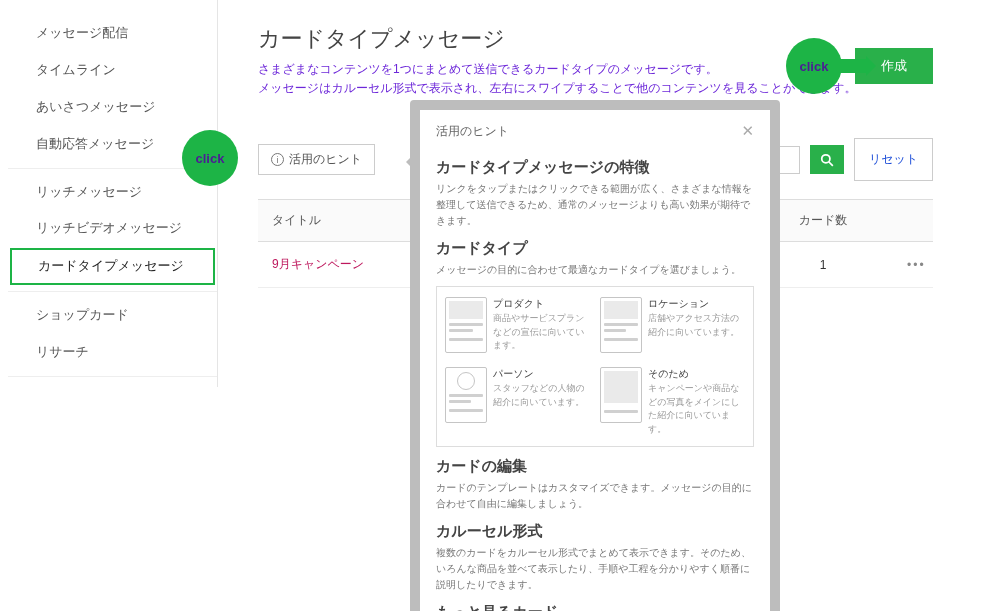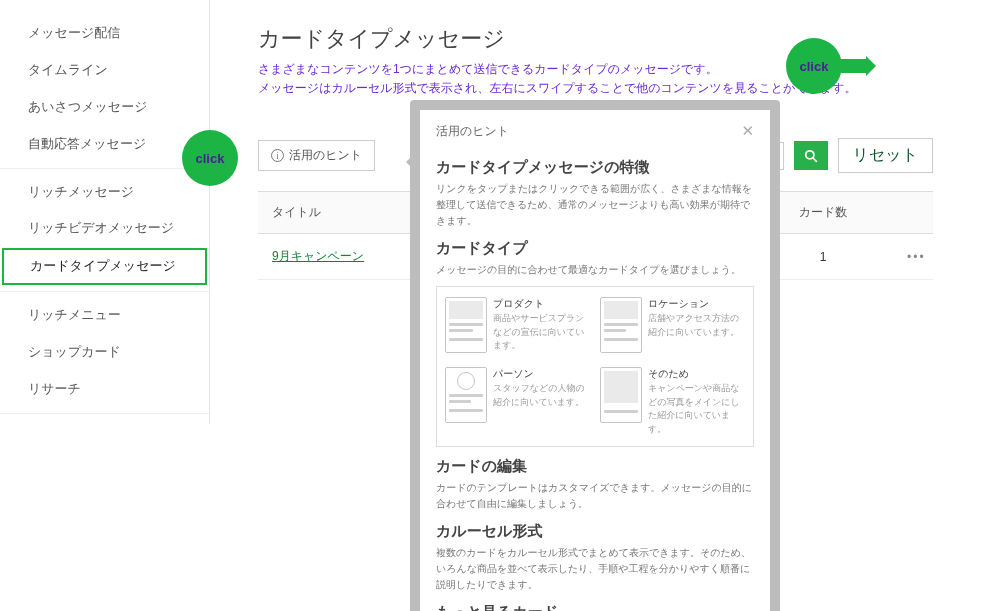--- a/index.html
+++ b/index.html
@@ -1,48 +1,48 @@
 <!DOCTYPE html>
 <html><head>
 <meta charset="utf-8">
 <style>
 * { margin: 0; padding: 0; box-sizing: border-box; }
 body { font-family: -apple-system, "Helvetica Neue", Arial, "Hiragino Sans", "Meiryo", sans-serif; background: #fff; color: #333; width: 981px; height: 611px; position: relative; overflow: hidden; }
 
-.sidebar { position: absolute; left: 0; top: 0; width: 210px; background: #fff; border-right: 1px solid #e5e5e5; padding-top: 10px; padding-bottom: 10px; }
+.sidebar { position: absolute; left: 8px; top: 0; width: 210px; background: #fff; border-right: 1px solid #e5e5e5; padding-top: 10px; padding-bottom: 10px; }
 .sidebar-group { border-bottom: 1px solid #eee; padding: 5px 0; }
 .sidebar-item { padding: 10px 28px; font-size: 13px; color: #555; cursor: pointer; line-height: 1.3; }
 .sidebar-item.active { border: 2px solid #1db446; color: #222; margin: 1px 2px; padding: 8px 26px; }
 
 .main { position: absolute; left: 210px; right: 0; top: 0; padding: 24px 48px 0 48px; }
 .page-title { font-size: 22px; font-weight: 400; color: #444; margin-bottom: 6px; }
 .page-desc { font-size: 12px; color: #6d28d9; line-height: 1.6; }
 
 .create-btn { position: absolute; right: 48px; top: 48px; padding: 9px 26px; background: #29b04a; color: #fff; font-size: 13px; border: none; cursor: pointer; }
 
 .toolbar { margin-top: 40px; display: flex; align-items: center; gap: 10px; }
 .hint-btn { border: 1px solid #ccc; background: #fff; padding: 6px 12px; font-size: 12px; color: #555; cursor: pointer; display: inline-flex; align-items: center; gap: 5px; }
 .hint-btn .icon { width: 13px; height: 13px; border: 1.2px solid #777; border-radius: 50%; display: inline-flex; align-items: center; justify-content: center; font-size: 9px; color: #777; }
 .spacer { flex: 1; }
 .search-input { border: 1px solid #ccc; padding: 6px 10px; font-size: 12px; width: 220px; color: #333; }
 .search-input::placeholder { color: #bbb; }
 .search-btn { background: #29b04a; border: none; color: #fff; width: 34px; height: 29px; cursor: pointer; display: inline-flex; align-items: center; justify-content: center; }
-.reset-btn { border: 1px solid #ccc; background: #fff; padding: 6px 14px; font-size: 16px; color: #14532d; cursor: pointer; }
+.reset-btn { border: 1px solid #ccc; background: #fff; padding: 12px 14px; font-size: 12px; color: #1d4ed8; cursor: pointer; }
 
 .table { margin-top: 18px; width: 100%; border-top: 1px solid #ddd; }
 .thead { display: flex; border-bottom: 1px solid #ddd; background: #fafafa; }
 .th { padding: 12px 14px; font-size: 12px; color: #555; font-weight: 400; }
 .th-title { flex: 0 0 350px; }
 .th-type { flex: 1; }
 .th-count { width: 140px; text-align: center; }
 .th-menu { width: 40px; }
 .trow { display: flex; border-bottom: 1px solid #eee; align-items: center; }
 .td { padding: 14px; font-size: 12px; color: #333; }
 .td-title { flex: 0 0 350px; }
-.td-title a { color: #15803d; text-decoration: underline; cursor: pointer; }
+.td-title a { color: #be185d; cursor: pointer; }
 .td-type { flex: 1; padding: 14px 14px; }
 .td-count { width: 140px; text-align: center; }
 .td-menu { width: 40px; text-align: center; color: #888; letter-spacing: 2px; cursor: pointer; }
 
 
 .click-bubble { position: absolute; background: #1db446; color: #4c1d95; font-size: 13px; font-weight: 600; border-radius: 50%; width: 56px; height: 56px; display: flex; align-items: center; justify-content: center; z-index: 50; }
 .click-bubble .arm { position: absolute; background: #1db446; height: 14px; }
 .click1 { left: 182px; top: 130px; }
 .click2 { left: 786px; top: 38px; }
 .click2 .arm { left: 48px; top: 21px; width: 32px; height: 14px; }
@@ -74,32 +74,32 @@
     <div class="sidebar-item">タイムライン</div>
     <div class="sidebar-item">あいさつメッセージ</div>
     <div class="sidebar-item">自動応答メッセージ</div>
   </div>
   <div class="sidebar-group">
     <div class="sidebar-item">リッチメッセージ</div>
     <div class="sidebar-item">リッチビデオメッセージ</div>
     <div class="sidebar-item active">カードタイプメッセージ</div>
   </div>
   <div class="sidebar-group">
-    <div class="sidebar-item">リッチメニュー</div>
     <div class="sidebar-item">ショップカード</div>
     <div class="sidebar-item">リサーチ</div>
   </div>
 </div>
 
 <div class="main">
   <h1 class="page-title">カードタイプメッセージ</h1>
   <div class="page-desc">
     <span>さまざまなコンテンツを1つにまとめて送信できるカードタイプのメッセージです。</span><br>
     <span>メッセージはカルーセル形式で表示され、左右にスワイプすることで他のコンテンツを見ることができます。</span>
   </div>
+  <button class="create-btn">作成</button>
 
   <div class="toolbar">
     <button class="hint-btn">
       <span class="icon">i</span>
       <span>活用のヒント</span>
     </button>
     <div class="spacer"></div>
     <input class="search-input" placeholder="タイトルを入力" style="">
     <button class="search-btn">
       <svg width="14" height="14" viewBox="0 0 24 24" fill="none" stroke="#fff" stroke-width="3">

